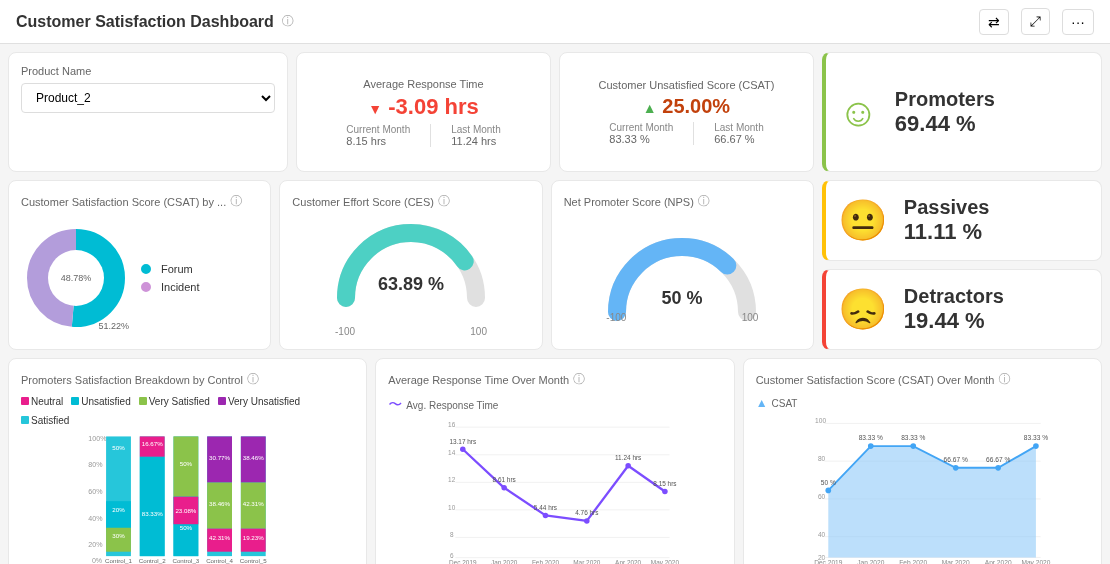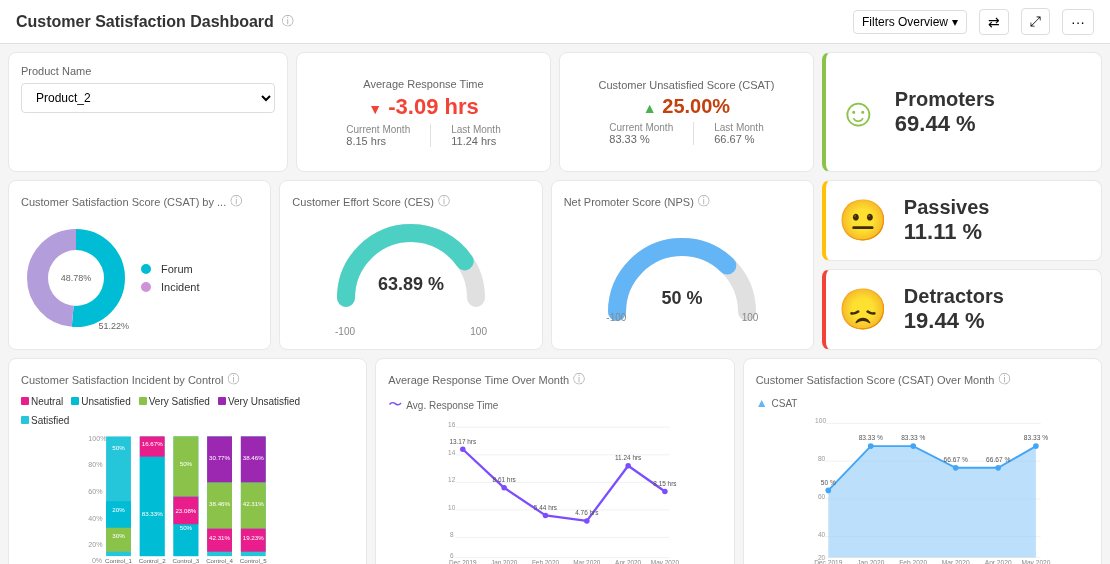--- a/index.html
+++ b/index.html
@@ -71,24 +71,20 @@
   </style>
 </head>
 <body>
 
 <div class="header">
   <div class="header-left">
     <span class="header-title">Customer Satisfaction Dashboard</span>
     <span class="info-icon">ⓘ</span>
   </div>
   <div class="header-right">
-    <button class="filter-btn">
-      <span>Filters Overview</span>
-      <span>▾</span>
-    </button>
     <button class="icon-btn">⇄</button>
     <button class="icon-btn">⤢</button>
     <button class="icon-btn">···</button>
   </div>
 </div>
 
 <div class="dashboard">
 
   <div class="row1">
 
@@ -235,21 +231,21 @@
           <span class="smiley-pct">19.44 %</span>
         </div>
       </div>
     </div>
   </div>
 
   <div class="row3">
 
     <div class="card chart-card" style="height:220px;">
       <div class="chart-title">
-        <span>Customer Satisfaction Incident by Control</span>
+        <span>Promoters Satisfaction Breakdown by Control</span>
         <span class="info-icon">ⓘ</span>
       </div>
       <div class="legend-row">
         <span><span class="legend-color" style="background:#e91e8c;"></span>Neutral</span>
         <span><span class="legend-color" style="background:#00bcd4;"></span>Unsatisfied</span>
         <span><span class="legend-color" style="background:#8bc34a;"></span>Very Satisfied</span>
         <span><span class="legend-color" style="background:#9c27b0;"></span>Very Unsatisfied</span>
         <span><span class="legend-color" style="background:#26c6da;"></span>Satisfied</span>
       </div>
       <svg width="100%" height="150" viewBox="0 0 260 150">

